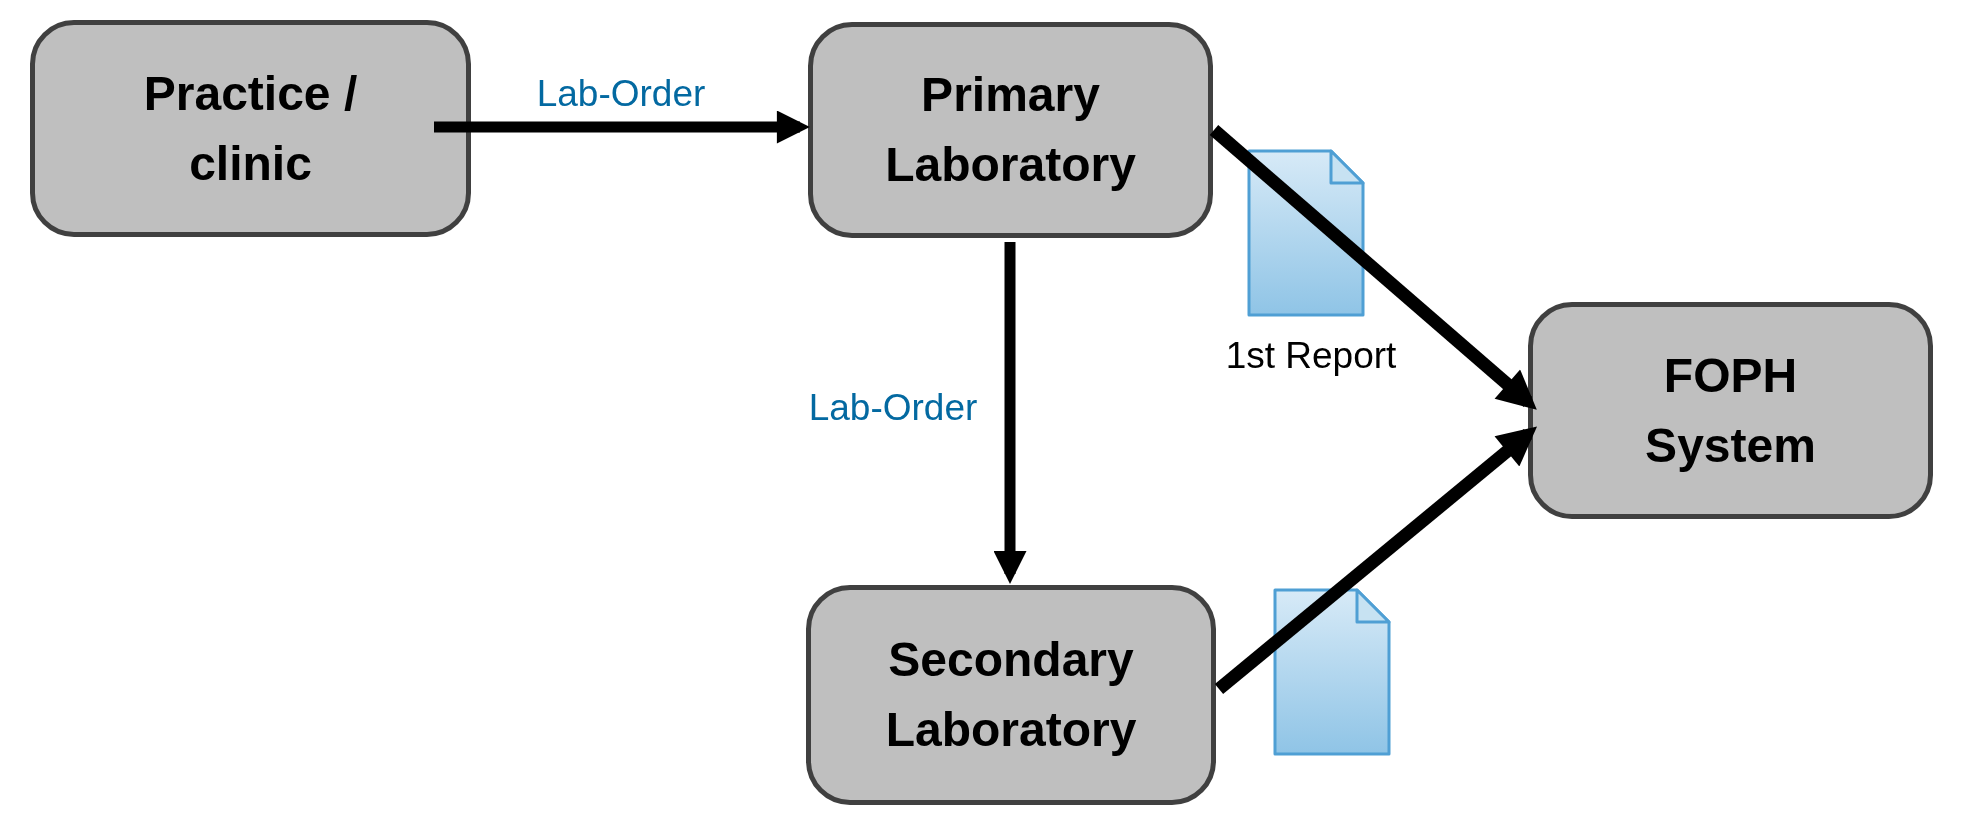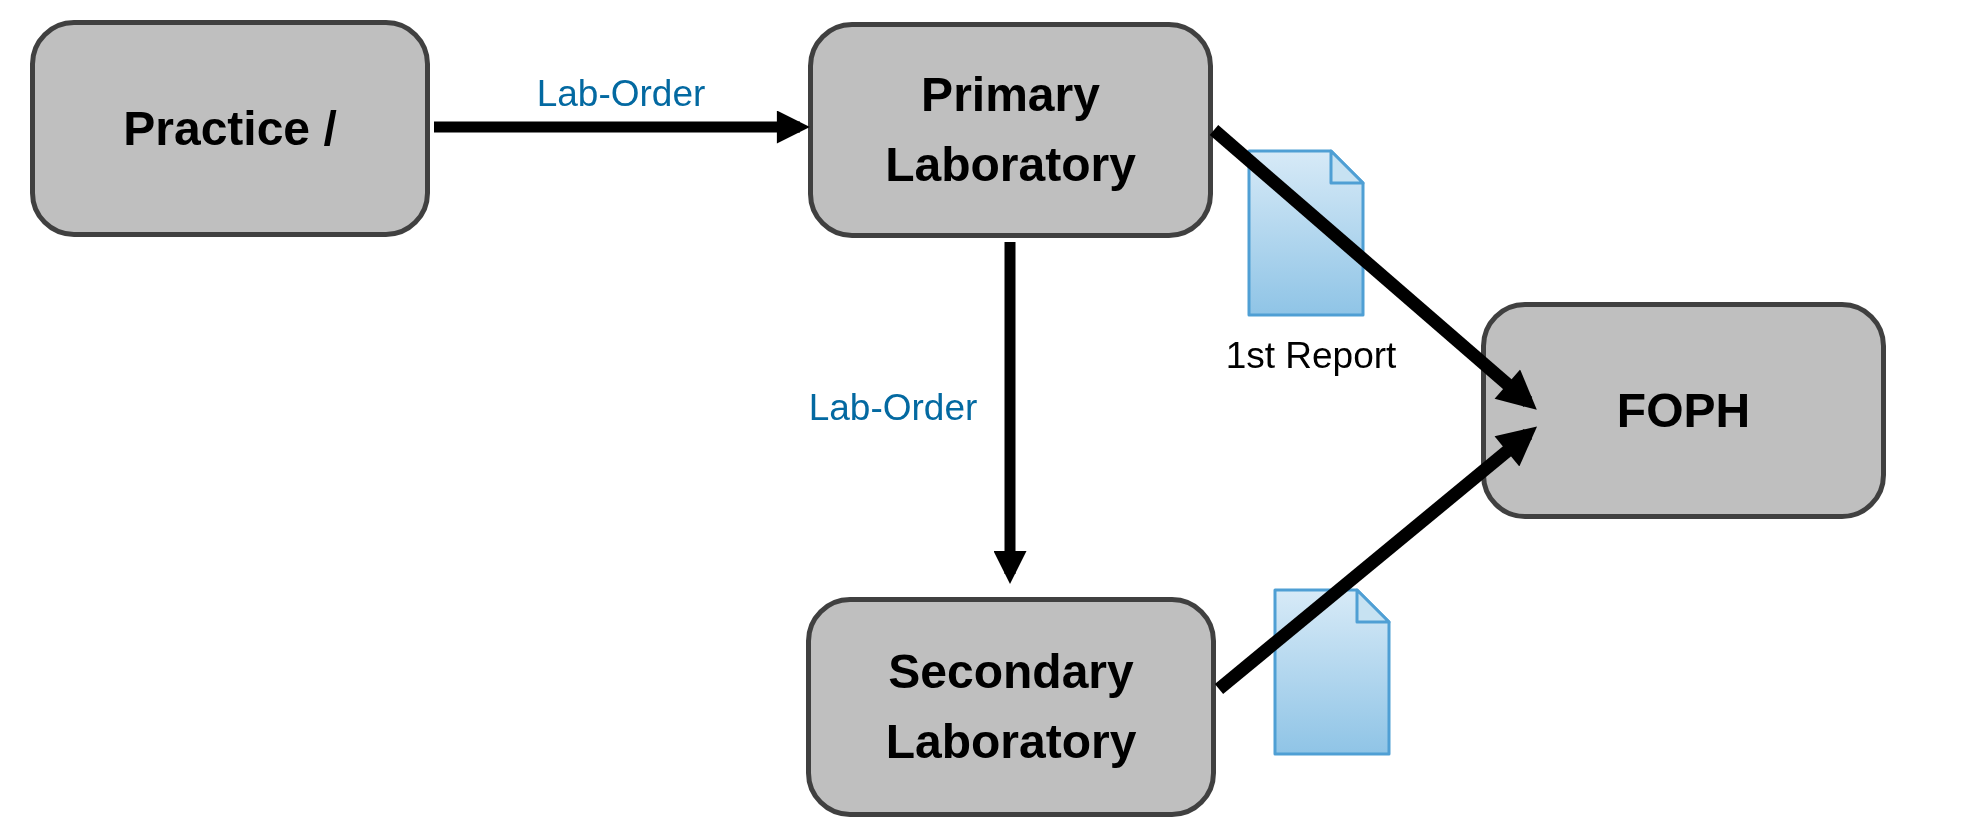--- a/index.html
+++ b/index.html
@@ -26,24 +26,24 @@
     align-items: center;
     justify-content: center;
     text-align: center;
     color: #000000;
     font-weight: bold;
     font-size: 48px;
     line-height: 70px;
     z-index: 2;
   }
   .node span { display: block; white-space: nowrap; }
-  #node-practice  { left: 30px;   top: 20px;  width: 400px; height: 217px; }
+  #node-practice  { left: 30px;   top: 20px;  width: 441px; height: 217px; }
   #node-primary   { left: 808px;  top: 22px;  width: 405px; height: 216px; text-align: right; }
-  #node-secondary { left: 806px;  top: 585px; width: 410px; height: 220px; margin-top: 12px; }
-  #node-foph      { left: 1481px; top: 302px; width: 405px; height: 217px; }
+  #node-secondary { left: 806px;  top: 585px; width: 410px; height: 220px; }
+  #node-foph      { left: 1528px; top: 302px; width: 405px; height: 217px; }
 
   .edge-label {
     position: absolute;
     color: #0369a1;
     font-size: 37px;
     line-height: 40px;
     text-align: center;
     white-space: nowrap;
     z-index: 3;
   }
@@ -77,34 +77,36 @@
     pointer-events: none;
   }
 </style>
 </head>
 <body>
 
 <div class="canvas">
 
   <div class="node" id="node-practice">
     <span>Practice /</span>
+    <span>clinic</span>
   </div>
 
   <div class="node" id="node-primary">
     <span>Primary</span>
     <span>Laboratory</span>
   </div>
 
   <div class="node" id="node-secondary">
     <span>Secondary</span>
     <span>Laboratory</span>
   </div>
 
   <div class="node" id="node-foph">
     <span>FOPH</span>
+    <span>System</span>
   </div>
 
   <div class="edge-label" id="edge-label-1">Lab-Order</div>
   <div class="edge-label" id="edge-label-2">Lab-Order</div>
 
   <svg class="doc-icon" id="doc-icon-1" width="118" height="168" viewBox="0 0 118 168">
     <defs>
       <linearGradient id="docGrad1" x1="0" y1="0" x2="0" y2="1">
         <stop offset="0" stop-color="#d7eaf7"></stop>
         <stop offset="1" stop-color="#8fc4e6"></stop>

